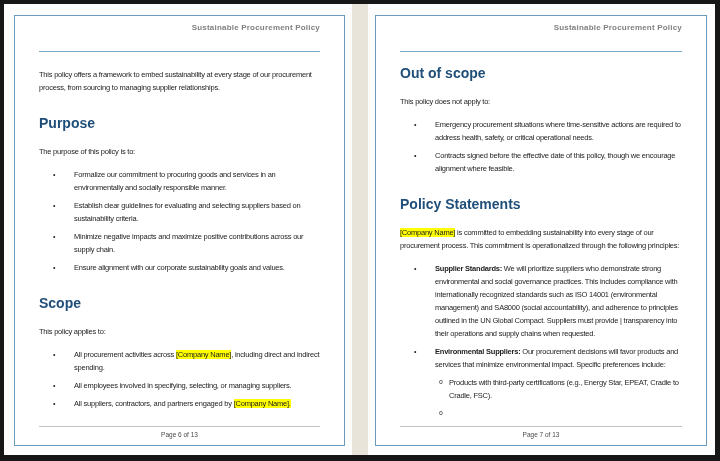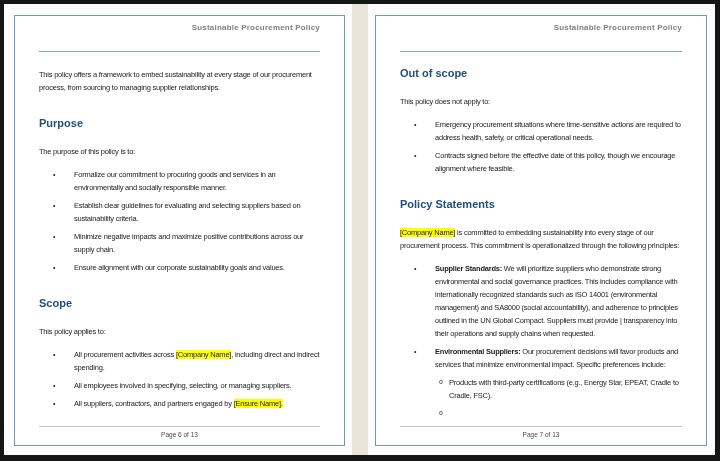--- a/index.html
+++ b/index.html
@@ -63,21 +63,21 @@
   }
   .content{
     color:var(--body_text);
     font-size:7.5px;
     line-height:13px;
     letter-spacing:-0.03em;
   }
   .content p{margin:16px 0 10px 0;}
   .content h2{
     color:var(--heading_blue);
-    font-size:11px;
+    font-size:14px;
     line-height:12px;
     font-weight:bold;
     margin:23px 0 12px 0;
     letter-spacing:0;
   }
   .content h2.first{margin-top:3px;}
   .ul{margin:0 0 4px 0;}
   .li{display:flex;margin:0 0 5px 0;}
   .li .marker{flex:none;}
   .li.lvl1{padding-left:14px;gap:9px;}
@@ -137,21 +137,21 @@
             <div class="li lvl1">
               <span class="marker">•</span>
               <span class="litext"><span>All procurement activities across </span><span class="hl">[Company Name]</span><span>, including direct and indirect spending.</span></span>
             </div>
             <div class="li lvl1">
               <span class="marker">•</span>
               <span class="litext"><span>All employees involved in specifying, selecting, or managing suppliers.</span></span>
             </div>
             <div class="li lvl1">
               <span class="marker">•</span>
-              <span class="litext"><span>All suppliers, contractors, and partners engaged by </span><span class="hl">[Ensure Name].</span></span>
+              <span class="litext"><span>All suppliers, contractors, and partners engaged by </span><span class="hl">[Company Name].</span></span>
             </div>
           </div>
       </div>
       <div class="page-footer">
         <span>Page 6 of 13</span>
       </div>
     </div>
   </div>
 
   <div class="page right">

